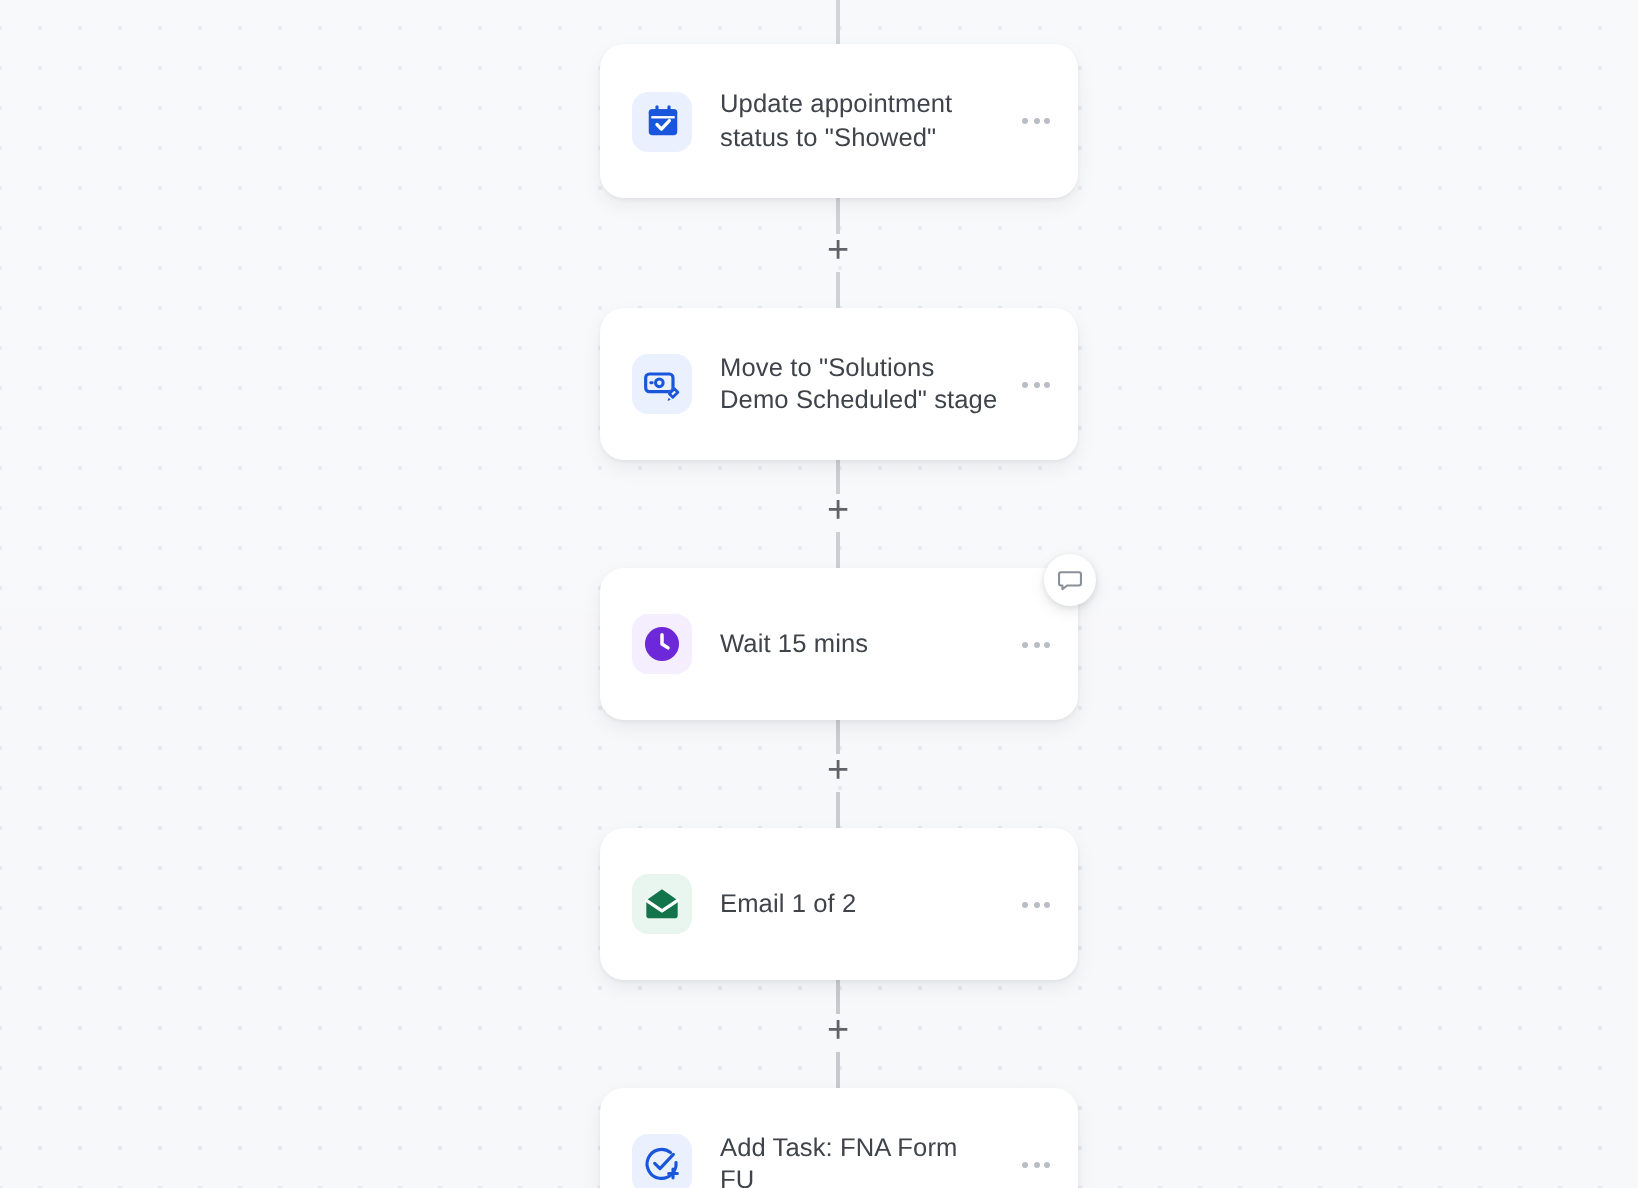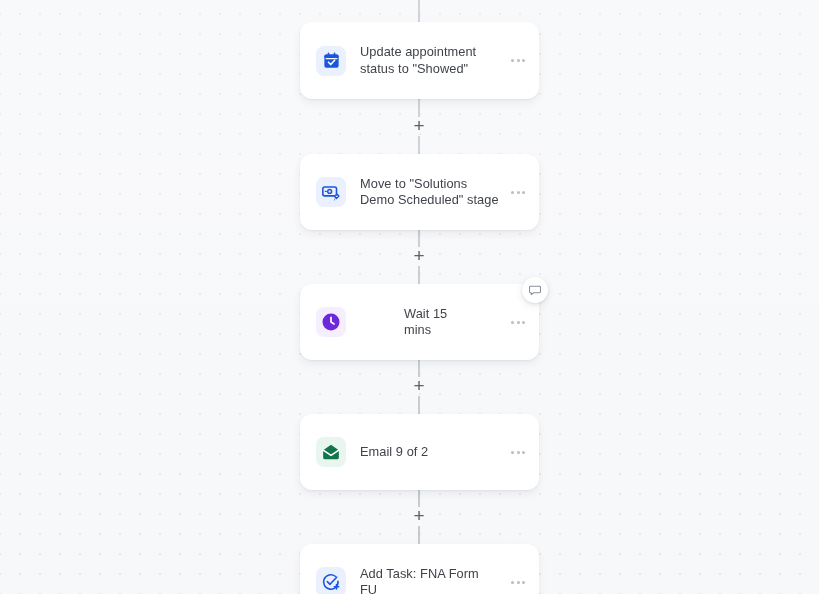--- a/index.html
+++ b/index.html
@@ -182,21 +182,21 @@
       </svg>
     </div>
     <div class="card-label">Move to "Solutions Demo Scheduled" stage</div>
     <div class="card-menu">
       <i></i>
         <i></i>
         <i></i>
     </div>
   </div>
 
-  <div class="card" style="top:284px; height:76px;gap:44px;">
+  <div class="card" style="top:284px; height:76px;">
     <div class="card-icon" style="background:#f4eefe;">
       <svg width="22" height="22" viewBox="0 0 24 24" aria-hidden="true">
         <circle cx="12" cy="12" r="9.3" fill="#6d28d9"></circle>
         <path d="M12 6.9V12l3.3 2.1" fill="none" stroke="#ffffff" stroke-width="1.9" stroke-linecap="round" stroke-linejoin="round"></path>
       </svg>
     </div>
     <div class="card-label">Wait 15 mins</div>
     <div class="card-menu">
       <i></i>
         <i></i>
@@ -210,21 +210,21 @@
     </svg>
   </div>
 
   <div class="card" style="top:414px; height:76px;">
     <div class="card-icon" style="background:#e9f6ef;">
       <svg width="20" height="20" viewBox="0 0 24 24" aria-hidden="true">
         <path d="M2.6 9.8L12 3.2l9.4 6.6v9.1a1.7 1.7 0 0 1-1.7 1.7H4.3a1.7 1.7 0 0 1-1.7-1.7z" fill="#13734a"></path>
         <path d="M2.6 9.8L12 16.1l9.4-6.3" fill="none" stroke="#ffffff" stroke-width="2" stroke-linejoin="round" stroke-linecap="round"></path>
       </svg>
     </div>
-    <div class="card-label">Email 9 of 2</div>
+    <div class="card-label">Email 1 of 2</div>
     <div class="card-menu">
       <i></i>
         <i></i>
         <i></i>
     </div>
   </div>
 
   <div class="card" style="top:544px; height:76px;">
     <div class="card-icon" style="background:#eaf0fe;">
       <svg width="20" height="20" viewBox="0 0 24 24" aria-hidden="true">

